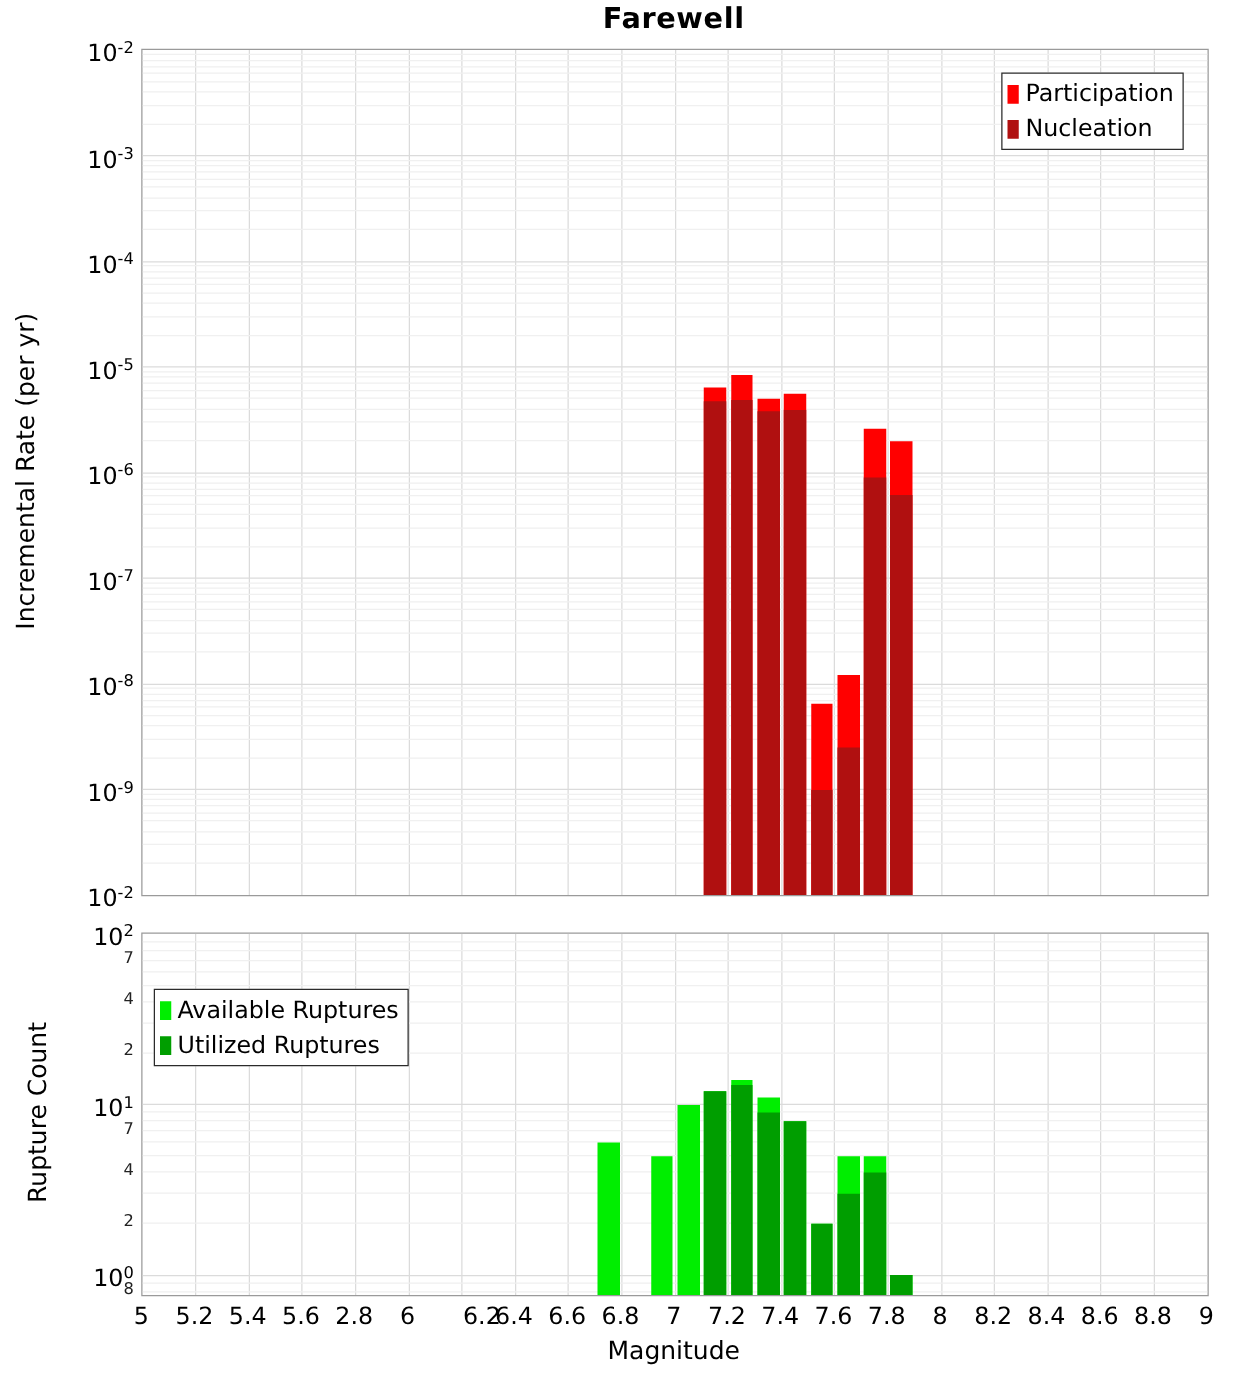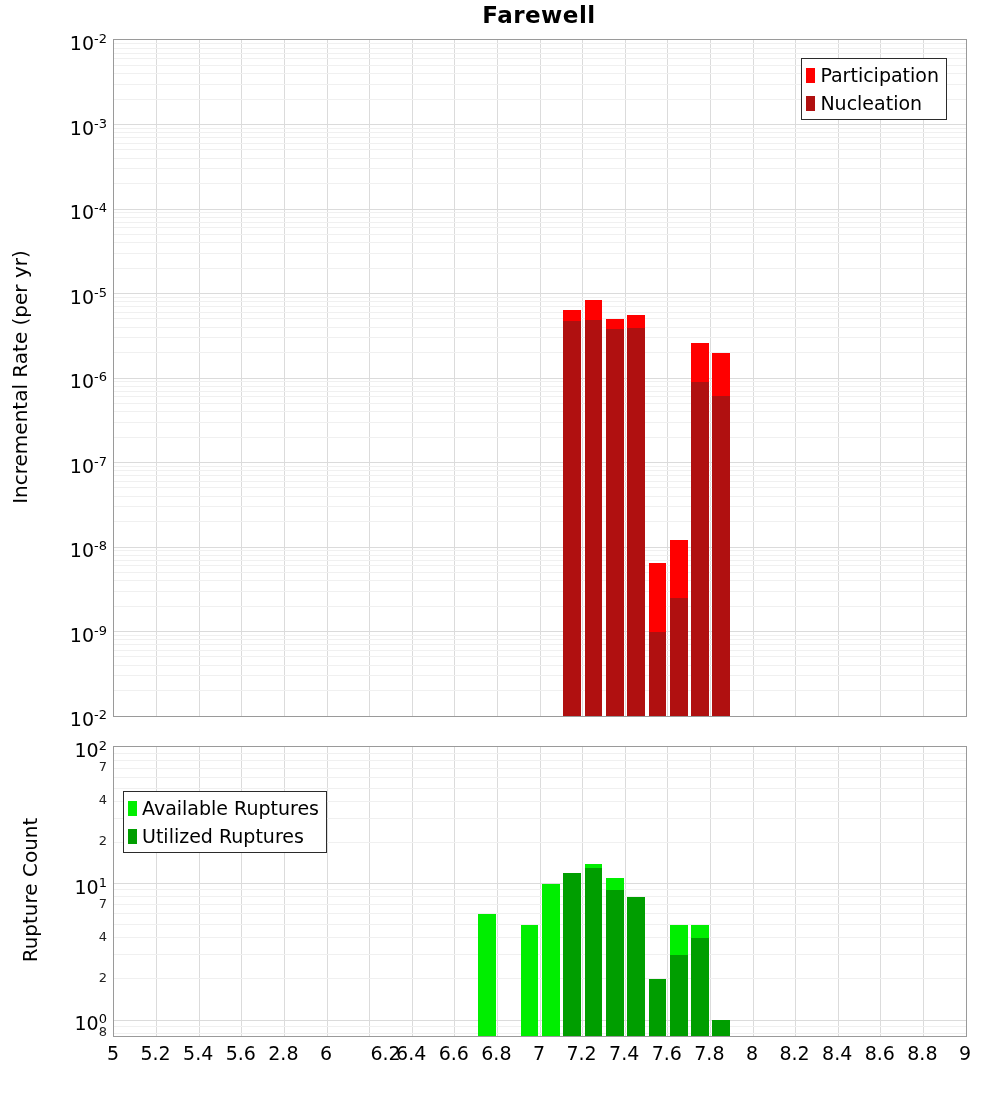--- a/index.html
+++ b/index.html
@@ -222,20 +222,21 @@
           <div class="swatch" style="background: rgb(0, 238, 0);"></div>
           <span>Available Ruptures</span>
         </div>
         <div class="legend-item">
           <div class="swatch" style="background: rgb(0, 158, 0);"></div>
           <span>Utilized Ruptures</span>
         </div>
       </div>
     </div>
 
+  <div class="xlab">Magnitude</div>
 <div class="ytick" style="top: 26px;"><span>10</span><span class="sup">-2</span></div>
     <div class="ytick" style="top: 110.5px;"><span>10</span><span class="sup">-3</span></div>
     <div class="ytick" style="top: 195px;"><span>10</span><span class="sup">-4</span></div>
     <div class="ytick" style="top: 279.5px;"><span>10</span><span class="sup">-5</span></div>
     <div class="ytick" style="top: 364px;"><span>10</span><span class="sup">-6</span></div>
     <div class="ytick" style="top: 448.5px;"><span>10</span><span class="sup">-7</span></div>
     <div class="ytick" style="top: 533px;"><span>10</span><span class="sup">-8</span></div>
     <div class="ytick" style="top: 617.5px;"><span>10</span><span class="sup">-9</span></div>
     <div class="ytick" style="top: 702px;"><span>10</span><span class="sup">-2</span></div>
     <div class="ytick" style="top: 733px;"><span>10</span><span class="sup">2</span></div>

